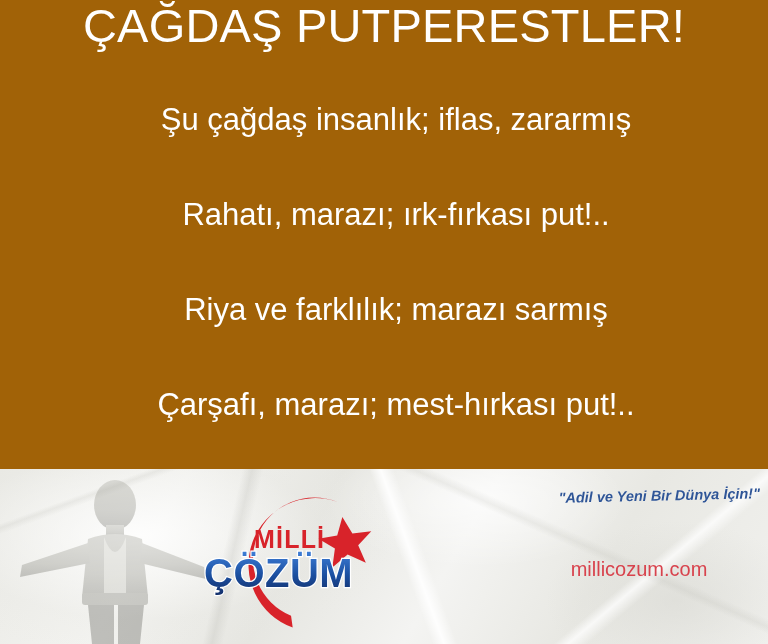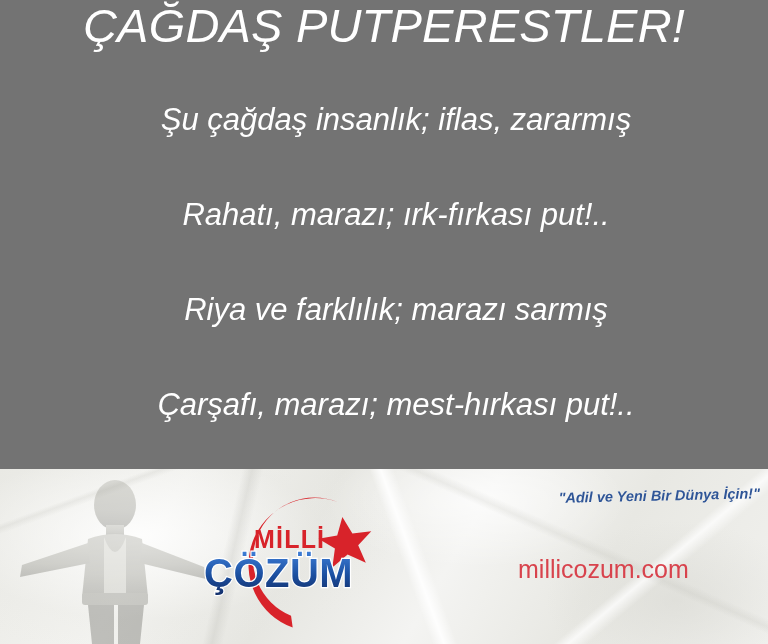--- a/index.html
+++ b/index.html
@@ -21,23 +21,22 @@
     background: #ffffff;
   }
 
   
   .navy-panel {
     position: absolute;
     left: 0;
     top: 0;
     width: 768px;
     height: 469px;
-    background: #737373;
+    background: #a16207;
     overflow: hidden;
-    font-style: italic;
   }
 
   .poster-title {
     position: absolute;
     left: 0;
     top: -4px;
     width: 768px;
     text-align: center;
     color: #ffffff;
     font-size: 47px;
@@ -150,23 +149,23 @@
     letter-spacing: -0.3px;
     white-space: nowrap;
     text-shadow: 0 1px 0 rgba(255,255,255,0.65);
   }
   .magazine-name .small-caps { font-size: 30px; }
   .website {
     position: absolute;
     left: 130px;
     top: 70px;
     width: 242px;
-    text-align: left;
+    text-align: center;
     color: #d8434d;
-    font-size: 25px;
+    font-size: 20px;
     font-weight: 400;
     line-height: 24px;
     white-space: nowrap;
   }
 </style>
 </head>
 <body>
 
 <div class="poster">
 

